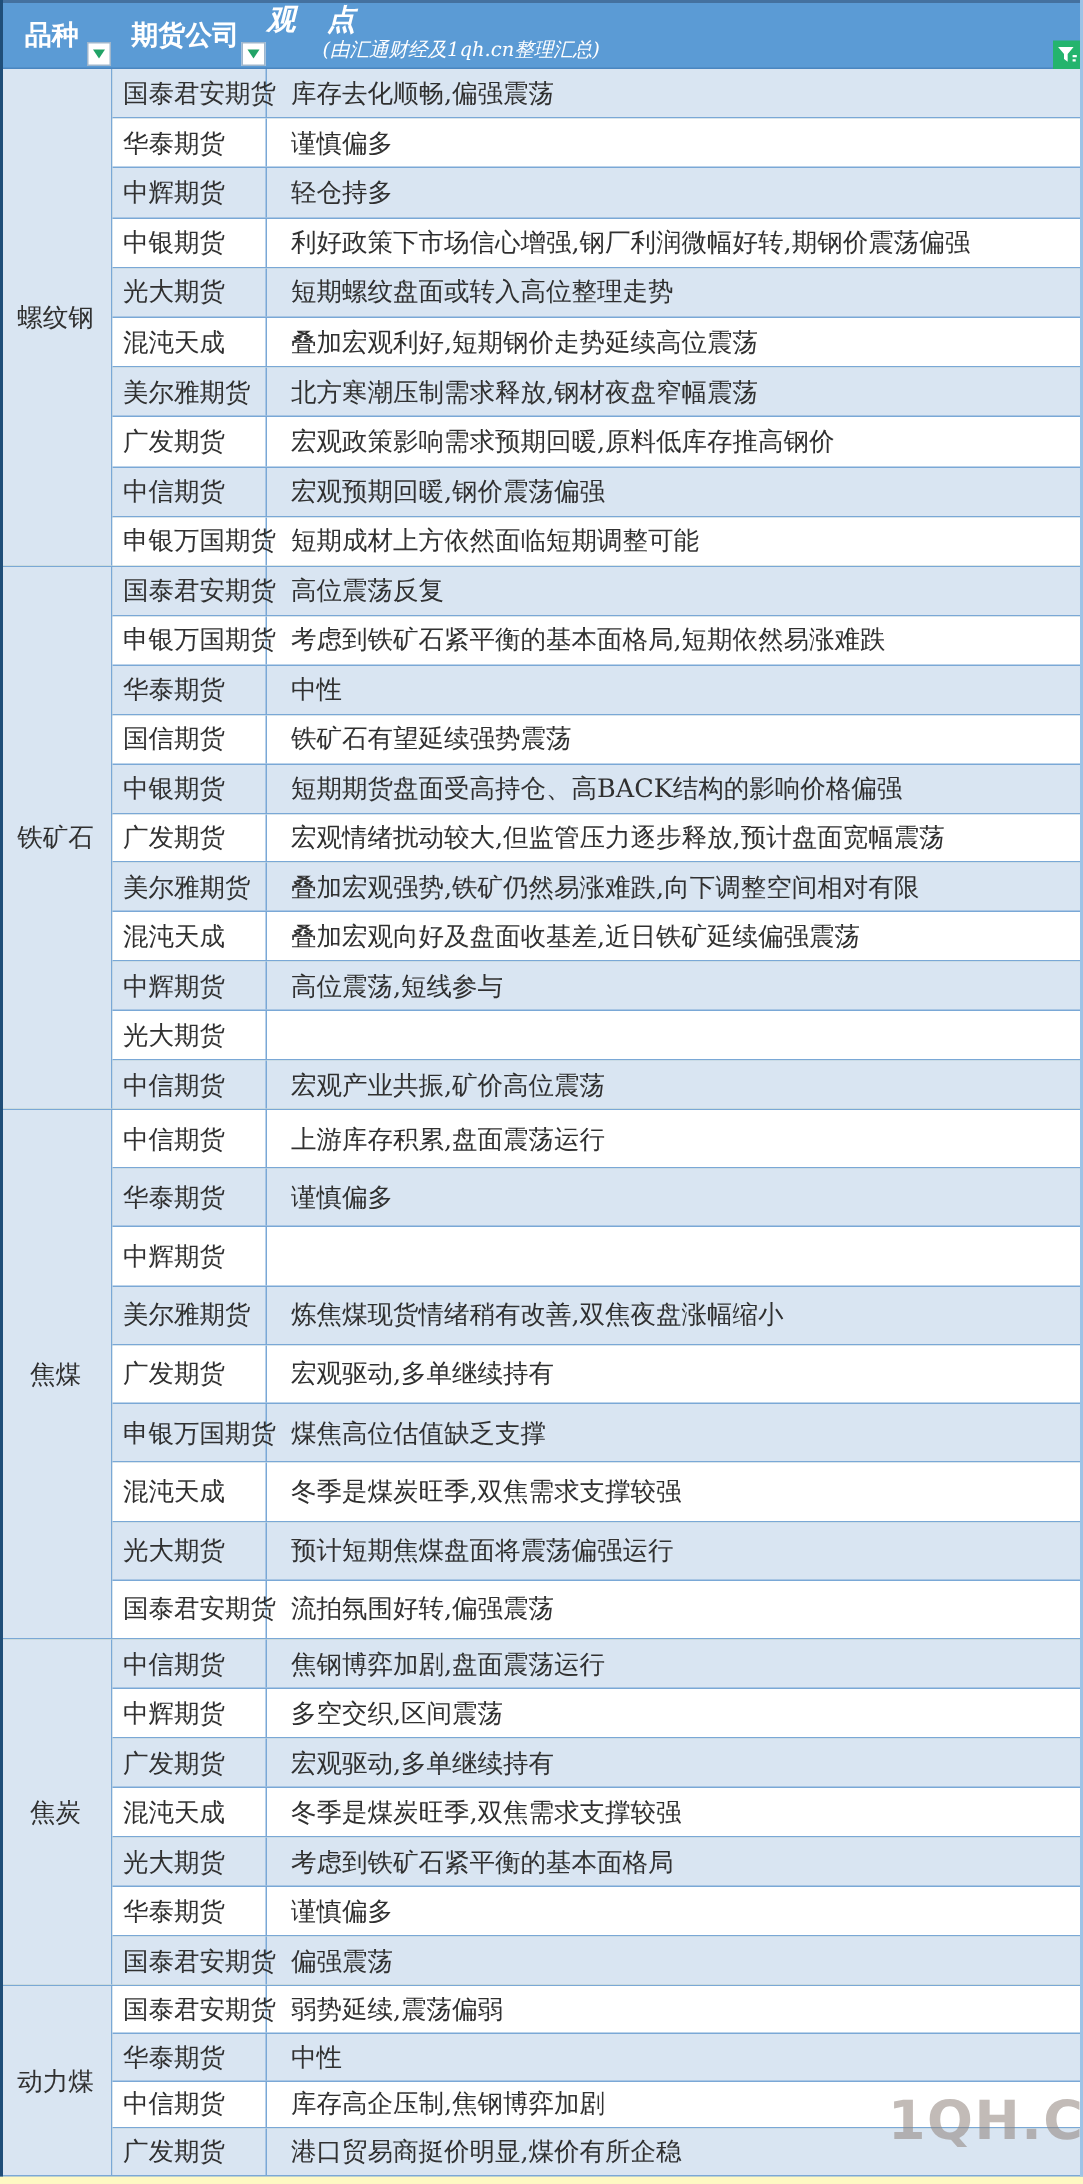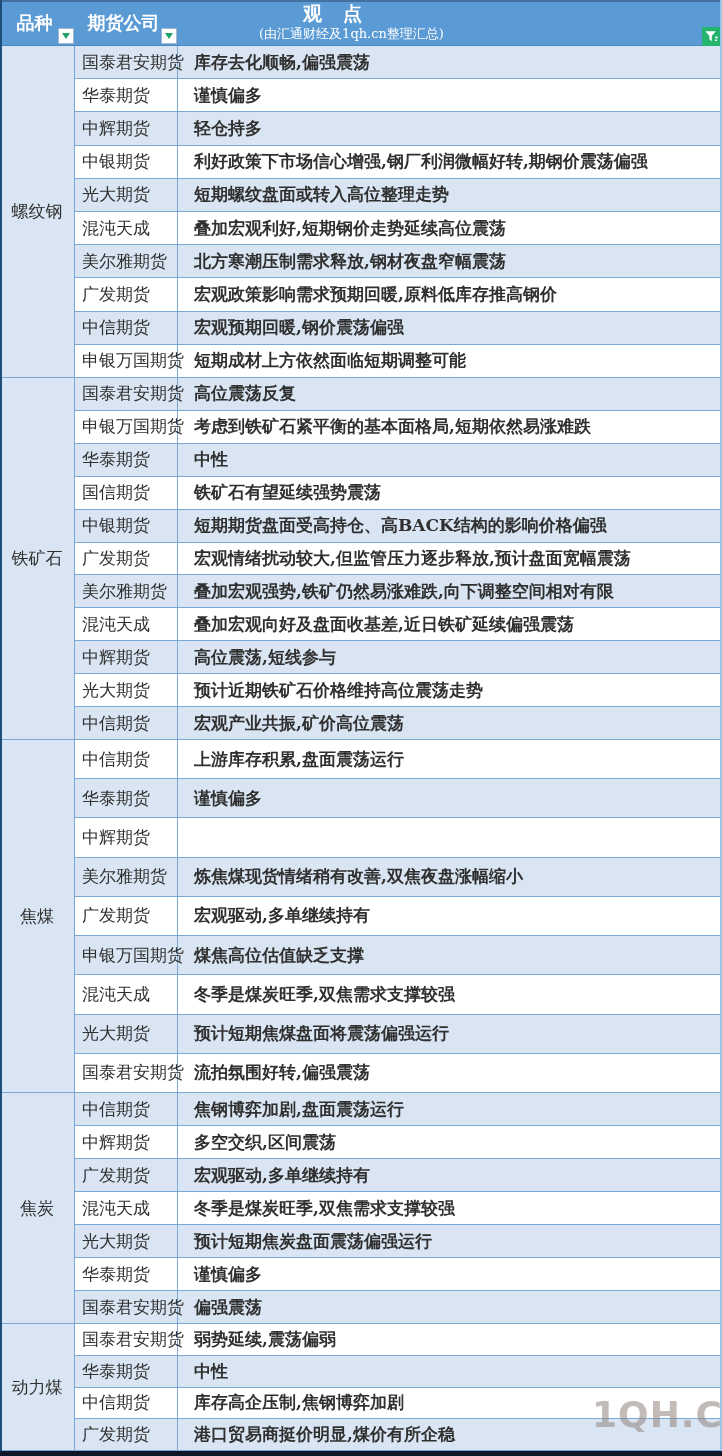--- a/index.html
+++ b/index.html
@@ -1,46 +1,46 @@
 <!DOCTYPE html>
 <html><head>
 <meta charset="utf-8">
 <style>
   html,body{margin:0;padding:0;}
   body{width:722px;height:1456px;background:#ffffff;font-family:"DejaVu Serif","Liberation Serif",serif;}
-  .app{position:relative;width:722px;height:1456px;background:#0f172a;overflow:hidden;
+  .app{position:relative;width:722px;height:1456px;background:#fef9c3;overflow:hidden;
        --header-blue:#5b9bd5;--band:#d9e5f2;--grid:#7aa8d6;--text:#303030;}
   
   .thead{position:absolute;left:0;top:0;width:722px;height:46px;background:var(--header-blue);
          border-bottom:1px solid #4a86c0;box-sizing:border-box;color:#fff;}
   .th-variety{position:absolute;left:0;top:0;width:75px;height:46px;}
   .th-company{position:absolute;left:75px;top:0;width:103px;height:46px;}
   .th-label{position:absolute;left:0;right:6px;top:11px;text-align:center;font-weight:bold;font-size:18px;white-space:nowrap;}
   .dd-btn{position:absolute;right:1px;bottom:2px;width:16px;height:16px;background:#ffffff;
           border:1px solid #9fb6cc;box-sizing:border-box;display:flex;align-items:center;justify-content:center;padding:0;cursor:pointer;}
   .dd-tri{width:0;height:0;border-left:4px solid transparent;border-right:4px solid transparent;border-top:6px solid #21a366;}
-  .th-view{position:absolute;left:178px;top:3px;width:310px;text-align:center;line-height:1.15;}
+  .th-view{position:absolute;left:178px;top:3px;width:310px;line-height:1.15;font-style:italic;}
   .vt{font-size:19px;font-weight:bold;letter-spacing:1px;}
   .vs{font-size:13px;margin-top:2px;margin-left:37px;}
   .filter-btn{position:absolute;right:1px;top:27px;width:19px;height:19px;background:#24b46d;border:none;
               display:flex;align-items:center;justify-content:center;padding:0;cursor:pointer;}
   
   .tbody{position:absolute;left:0;top:46px;width:722px;}
   .section{display:flex;border-bottom:1px solid var(--grid);box-sizing:border-box;}
   .variety-cell{width:75px;background:var(--band);border-right:1px solid var(--grid);box-sizing:border-box;
                 display:flex;align-items:center;justify-content:center;font-size:17px;color:var(--text);}
   .rows{flex:1;display:flex;flex-direction:column;min-width:0;}
   .row{flex:1;display:flex;align-items:center;border-bottom:1px solid var(--grid);box-sizing:border-box;
        font-size:17px;color:var(--text);background:#ffffff;}
   .row:last-child{border-bottom:none;}
   .row.band{background:var(--band);}
   .cell-company{width:103px;flex:0 0 103px;padding-left:7px;box-sizing:border-box;white-space:nowrap;
                 border-right:1px solid var(--grid);align-self:stretch;display:flex;align-items:center;overflow:visible;text-align:right;}
   .cell-company span{white-space:nowrap;}
-  .cell-view{flex:1;padding-left:16px;white-space:nowrap;min-width:0;overflow:visible;font-weight:bold;}
+  .cell-view{flex:1;padding-left:16px;white-space:nowrap;min-width:0;overflow:visible;}
   
   .edge-left{position:absolute;left:0;top:0;width:2px;height:1451px;background:#1f4e79;}
   .edge-top{position:absolute;left:0;top:0;width:722px;height:2px;background:#44719f;}
   .edge-right{position:absolute;left:720px;top:0;width:2px;height:1451px;background:#9dc3e6;}
   
   .watermark{position:absolute;left:592px;top:1394px;font-family:"DejaVu Sans","Liberation Sans",sans-serif;
              font-size:36px;font-weight:bold;color:rgba(143,132,124,0.55);letter-spacing:1px;pointer-events:none;}
 </style>
 </head>
 <body>
@@ -193,21 +193,20 @@
           <div class="row band">
             <div class="cell-company">
               <span>中辉期货</span>
             </div>
             <div class="cell-view">高位震荡,短线参与</div>
           </div>
           <div class="row">
             <div class="cell-company">
               <span>光大期货</span>
             </div>
-            <div class="cell-view">预计近期铁矿石价格维持高位震荡走势</div>
           </div>
           <div class="row band">
             <div class="cell-company">
               <span>中信期货</span>
             </div>
             <div class="cell-view">宏观产业共振,矿价高位震荡</div>
           </div>
         </div>
       </div>
       <div class="section" style="height: 353px;">
@@ -292,21 +291,21 @@
           <div class="row">
             <div class="cell-company">
               <span>混沌天成</span>
             </div>
             <div class="cell-view">冬季是煤炭旺季,双焦需求支撑较强</div>
           </div>
           <div class="row band">
             <div class="cell-company">
               <span>光大期货</span>
             </div>
-            <div class="cell-view">预计短期焦炭盘面震荡偏强运行</div>
+            <div class="cell-view">考虑到铁矿石紧平衡的基本面格局</div>
           </div>
           <div class="row">
             <div class="cell-company">
               <span>华泰期货</span>
             </div>
             <div class="cell-view">谨慎偏多</div>
           </div>
           <div class="row band">
             <div class="cell-company">
               <span>国泰君安期货</span>

